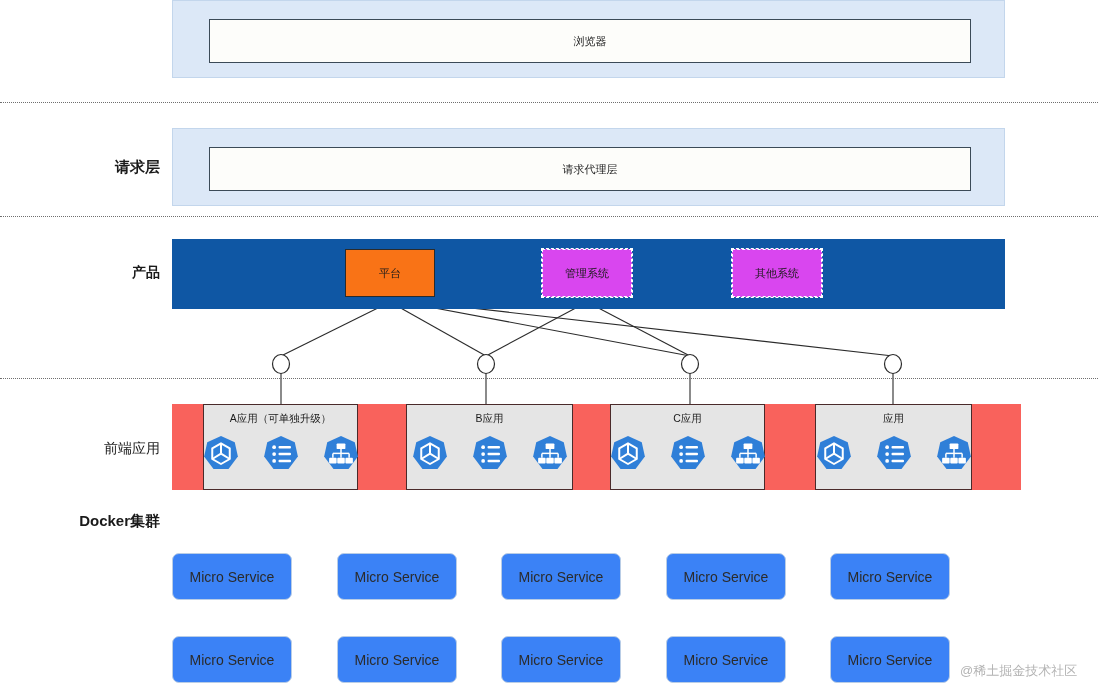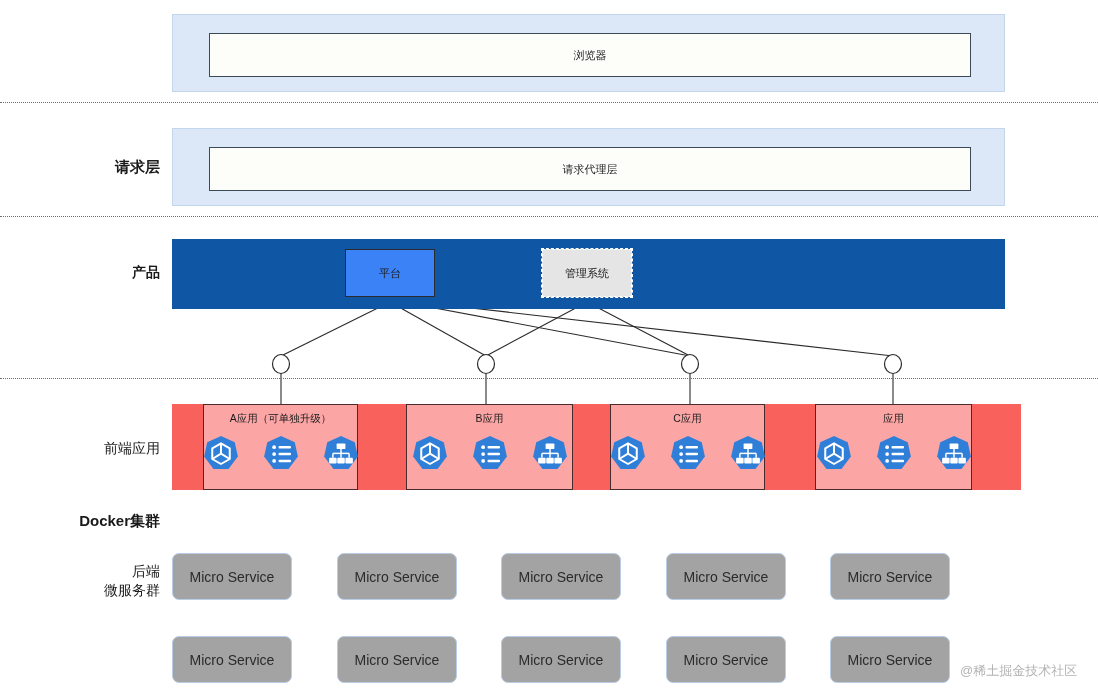--- a/index.html
+++ b/index.html
@@ -41,56 +41,56 @@
     font-size: 11px; color: #222;
   }
 
   
   .band-product {
     position: absolute;
     background: #0f57a4;
   }
   .prod-box {
     position: absolute;
-    background: #3b82f6;
+    background: #f97316;
     display: flex; align-items: center; justify-content: center;
     font-size: 11px; color: #1b1b1b;
   }
   .prod-box.solid { border: 1.5px solid #2b2b2b; }
-  .prod-box.dashed { border: 1.6px dashed #ffffff; background:#e5e5e5; }
+  .prod-box.dashed { border: 1.6px dashed #ffffff; background:#d946ef; }
   .prod-box.dashed::after{
     content:""; position:absolute; inset:-2px;
     border:1.6px dashed #ffffff; pointer-events:none;
   }
 
   
   .band-red {
     position: absolute;
     background: #f9625c;
   }
   .app-box {
     position: absolute;
-    background: #fca5a5;
+    background: #e5e5e5;
     border: 1.5px solid #4a2a2a;
     display: flex; flex-direction: column; align-items: center;
   }
   .app-title {
     font-size: 10.5px; color: #1b1b1b;
     margin-top: 7px; white-space: nowrap;
   }
   .app-icons {
     display: flex; gap: 20px; align-items: center;
     margin-top: 8px;
   }
   .k8s-ico { width: 40px; height: 40px; display:block; }
 
   
   .ms-box {
     position: absolute;
-    background: #a3a3a3;
+    background: #3b82f6;
     border: 1px solid #b9cde6;
     border-radius: 7px;
     display: flex; align-items: center; justify-content: center;
     font-size: 14px; color: #2b2b2b;
   }
 
   
   #wires { position: absolute; left:0; top:0; width:1098px; height:698px; }
 
   
@@ -126,40 +126,41 @@
 
     <g stroke="#2b2b2b" stroke-width="1.1" fill="none">
       <line x1="281" y1="373.5" x2="281" y2="412"></line>
       <line x1="486" y1="373.5" x2="486" y2="412"></line>
       <line x1="690" y1="373.5" x2="690" y2="412"></line>
       <line x1="893" y1="373.5" x2="893" y2="412"></line>
     </g>
   </svg>
 
 
-  <div class="band-light" style="left:172px; top:14px; width:833px; height:78px;">
+  <div class="band-light" style="left:172px; top:0; width:833px; height:78px;">
     <div class="inner-box" style="left:36px; top:18px; width:762px; height:44px;">浏览器</div>
   </div>
 
   <div class="sep" style="top:102px;"></div>
 
   <div class="row-label bold" style="left:0; top:157px; width:160px; font-size:15px;">请求层</div>
 
   <div class="band-light" style="left:172px; top:128px; width:833px; height:78px;">
     <div class="inner-box" style="left:36px; top:18px; width:762px; height:44px;">请求代理层</div>
   </div>
 
   <div class="sep" style="top:216px;"></div>
 
   <div class="row-label bold" style="left:0; top:263px; width:160px; font-size:14px;">产品</div>
 
   <div class="band-product" style="left:172px; top:239px; width:833px; height:70px;"></div>
 
   <div class="prod-box solid" style="left:345px; top:249px; width:90px; height:48px;">平台</div>
   <div class="prod-box dashed" style="left:542px; top:249px; width:90px; height:48px;">管理系统</div>
+  <div class="prod-box dashed" style="left:732px; top:249px; width:90px; height:48px;">其他系统</div>
 
   <div class="sep" style="top:378px;"></div>
 
   <div class="row-label" style="left:0; top:439px; width:160px; font-size:14px;padding-left:36px;">前端应用</div>
 
   <div class="band-red" style="left:172px; top:404px; width:849px; height:86px;"></div>
 
   <div class="app-box" style="left:203px; top:404px; width:155px; height:86px;">
     <div class="app-title">A应用（可单独升级）</div>
     <div class="app-icons">
@@ -323,22 +324,20 @@
             <line x1="19" y1="31" x2="19" y2="38"></line>
             <line x1="32" y1="31" x2="32" y2="38"></line>
             <line x1="45" y1="31" x2="45" y2="38"></line>
           </g>
         </svg>
     </div>
   </div>
 
   <div class="row-label bold" style="left:0; top:511px; width:160px; font-size:15px;">Docker集群</div>
 
-  <div class="row-label" style="left:0; top:562px; width:160px; font-size:14px;">后端
-微服务群</div>
 
   <div class="ms-box" style="left:172px; top:553px; width:120px; height:47px;">Micro Service</div>
   <div class="ms-box" style="left:337px; top:553px; width:120px; height:47px;">Micro Service</div>
   <div class="ms-box" style="left:501px; top:553px; width:120px; height:47px;">Micro Service</div>
   <div class="ms-box" style="left:666px; top:553px; width:120px; height:47px;">Micro Service</div>
   <div class="ms-box" style="left:830px; top:553px; width:120px; height:47px;">Micro Service</div>
 
   <div class="ms-box" style="left:172px; top:636px; width:120px; height:47px;">Micro Service</div>
   <div class="ms-box" style="left:337px; top:636px; width:120px; height:47px;">Micro Service</div>
   <div class="ms-box" style="left:501px; top:636px; width:120px; height:47px;">Micro Service</div>

